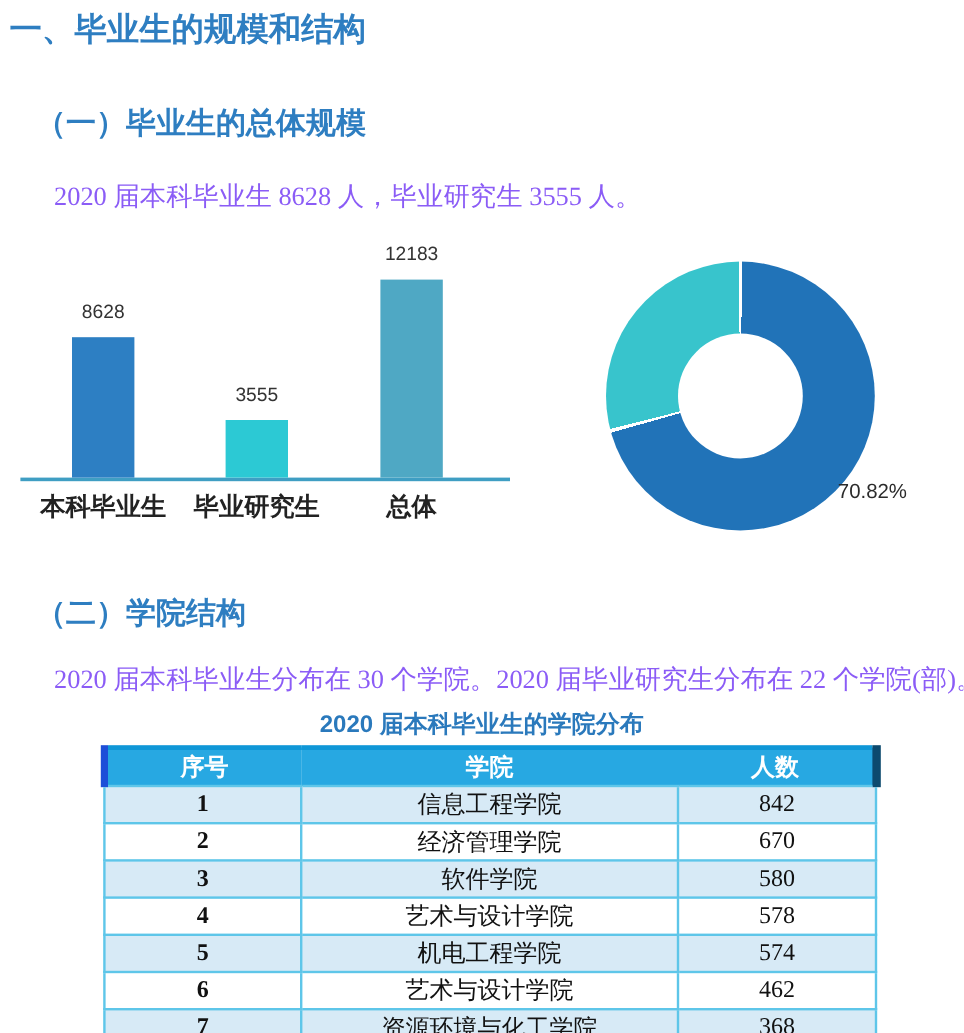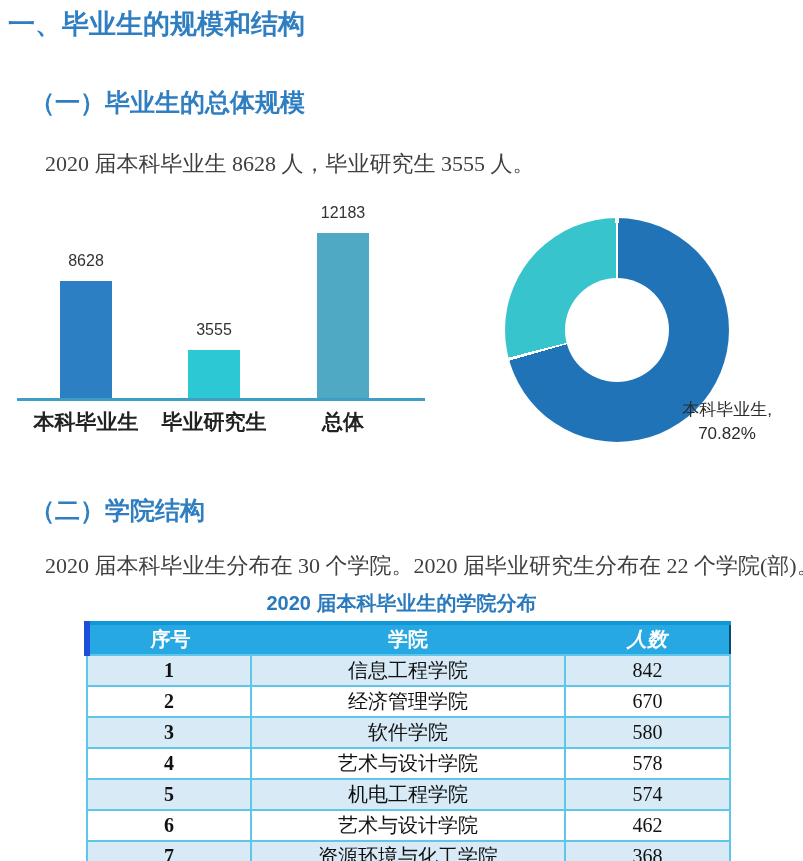--- a/index.html
+++ b/index.html
@@ -5,21 +5,21 @@
   html,body{margin:0;padding:0;background:#fff;}
   .page{position:relative;width:803px;height:861px;background:#ffffff;overflow:hidden;
         font-family:"Liberation Serif","DejaVu Serif",serif;color:#1b1b1b;}
 
   .h1{position:absolute;left:8px;top:6px;font-family:"Liberation Sans","DejaVu Sans",sans-serif;
       font-weight:bold;font-size:27px;color:#2e7ec1;}
   .h2{position:absolute;font-family:"Liberation Sans","DejaVu Sans",sans-serif;
       font-weight:bold;font-size:25px;color:#2e7ec1;margin-left:20px;}
   .h2.sub1{left:10px;top:86px;}
   .h2.sub2{left:10px;top:494px;}
-  .para{position:absolute;font-size:22px;color:#404040;white-space:nowrap;}
+  .para{position:absolute;font-size:22px;color:#8b5cf6;white-space:nowrap;}
   .para.p1{left:45px;top:149px;}
   .para.p2{left:45px;top:551px;}
 
   
   .bar-chart{position:absolute;left:15px;top:198px;width:420px;height:245px;}
   .axis{position:absolute;left:2px;top:200px;width:408px;height:3px;background:#3f9ec3;}
   .bar{position:absolute;}
   .bar-value{position:absolute;width:120px;text-align:center;
              font-family:"Liberation Sans","DejaVu Sans",sans-serif;
              font-size:16px;color:#333333;}
@@ -44,21 +44,21 @@
                 border-collapse:collapse;table-layout:fixed;}
   table.college col.c1{width:164px;}
   table.college col.c2{width:314px;}
   table.college col.c3{width:165px;}
   table.college th{background:#27a8e2;color:#ffffff;
                    font-family:"Liberation Sans","DejaVu Sans",sans-serif;
                    font-weight:bold;font-size:20px;height:27px;
                    border-top:4px solid #0f97d7;border-bottom:2px solid #5ec6e9;
                    border-left:none;border-right:none;}
   table.college th.edge-l{border-left:6px solid #1d4ed8;}
-  table.college th.edge-r{border-right:2px solid #0c4a6e;font-style:italic;}
+  table.college th.edge-r{border-right:7px solid #0c4a6e;}
   table.college td{border:2px solid #5ec6e9;text-align:center;vertical-align:middle;
                    font-size:20px;height:25px;color:#111111;background:#ffffff;}
   table.college tr.alt td{background:#d7eaf6;}
   table.college td.idx{font-weight:bold;}
 </style>
 </head>
 <body>
 
 <div class="page">
 
@@ -79,21 +79,20 @@
       <div class="bar" style="left: 302px; width: 52px; top: 35px; height: 165px; background: rgb(79, 168, 196);"></div>
       <div class="bar-value" style="left: 268px; top: 6px;">12183</div>
       <div class="bar-cat" style="left: 258px;">总体</div>
     </div>
 
   <div class="donut-wrap">
     <div class="donut" style="background: conic-gradient(rgb(255, 255, 255) 0deg, rgb(255, 255, 255) 0.8deg, rgb(33, 115, 184) 0.8deg, rgb(33, 115, 184) 254.152deg, rgb(255, 255, 255) 254.152deg, rgb(255, 255, 255) 255.752deg, rgb(56, 196, 204) 255.752deg, rgb(56, 196, 204) 359.2deg, rgb(255, 255, 255) 359.2deg, rgb(255, 255, 255) 360deg);">
       <div class="donut-hole"></div>
     </div>
     <div class="donut-label lab-ug">
-      <div>本科毕业生,</div>
       <div>70.82%</div>
     </div>
   </div>
 
   <div class="h2 sub2">（二）学院结构</div>
 
   <div class="para p2">2020 届本科毕业生分布在 30 个学院。2020 届毕业研究生分布在 22 个学院(部)。</div>
 
   <div class="tbl-title">2020 届本科毕业生的学院分布</div>
 

